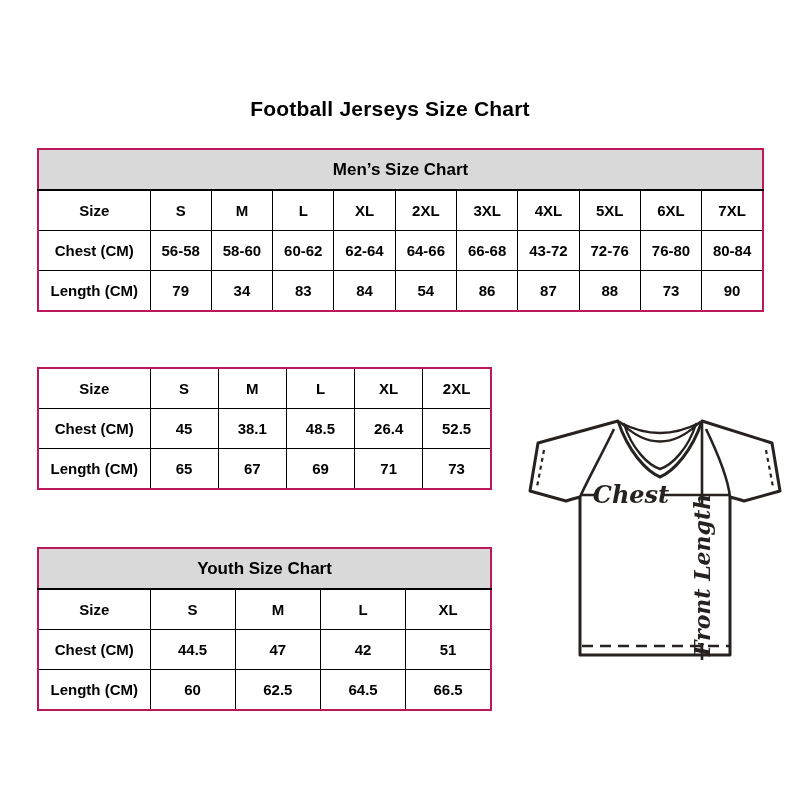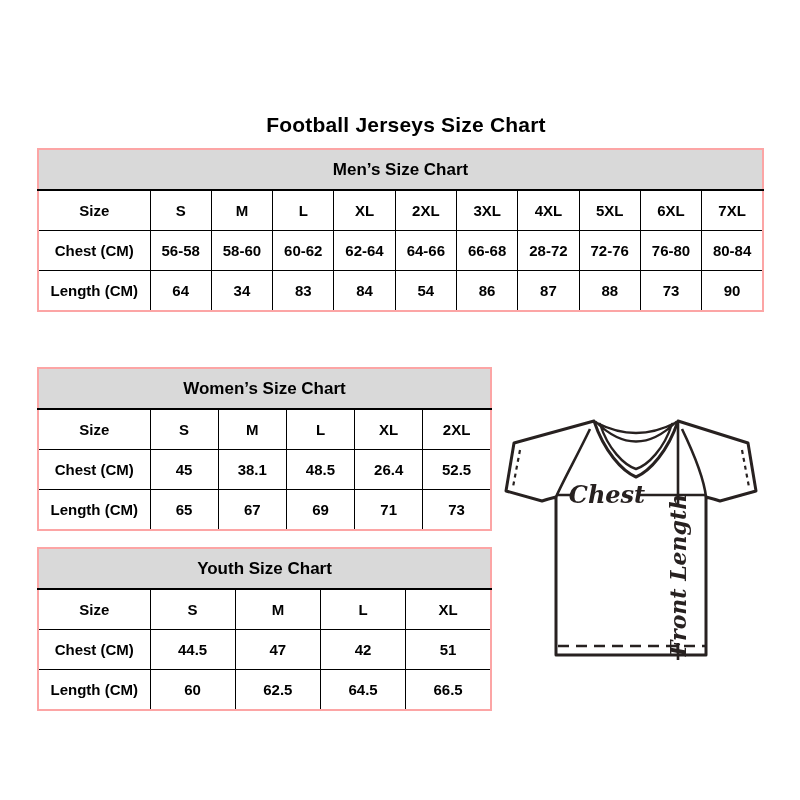--- a/index.html
+++ b/index.html
@@ -6,32 +6,32 @@
   .page{
     position:relative;
     width:800px;height:800px;
     background:#ffffff;
     font-family:"Liberation Sans",sans-serif;
     overflow:hidden;
   }
   .page-title{
     position:absolute;
     left:36px;top:97px;width:708px;
-    margin:16px;
+    margin:0;
     text-align:center;
     font-size:21px;
     font-weight:bold;
     color:#000000;
     letter-spacing:0.2px;
   }
   table.size-table{
     position:absolute;
     border-collapse:collapse;
     table-layout:fixed;
-    border:2px solid #fca5a5;
+    border:2px solid #be185d;
     background:#ffffff;
   }
   table.size-table td{
     border:1px solid #000000;
     height:39px;
     padding:0;
     text-align:center;
     vertical-align:middle;
     font-weight:bold;
     font-size:15px;
@@ -42,21 +42,21 @@
   table.size-table td.tbl-title{
     font-size:17px;
     border-bottom:2px solid #000000;
   }
   col.col-label{width:112px;}
   .t-men{left:37px;top:148px;width:727px;}
   .t-women{left:37px;top:367px;width:455px;}
   .t-youth{left:37px;top:547px;width:455px;}
   .jersey-diagram{
     position:absolute;
-    left:502px;top:413px;
+    left:526px;top:413px;
     width:258px;height:252px;
   }
   .jersey-diagram svg{display:block;width:100%;height:100%;}
   .measure-label{
     font-family:"DejaVu Serif",serif;
     font-style:italic;
     font-weight:bold;
     fill:#272120;
   }
 </style>
@@ -99,28 +99,28 @@
           <td class="cell">7XL</td>
         </tr>
         <tr>
           <td class="row-label">Chest (CM)</td>
           <td class="cell">56-58</td>
           <td class="cell">58-60</td>
           <td class="cell">60-62</td>
           <td class="cell">62-64</td>
           <td class="cell">64-66</td>
           <td class="cell">66-68</td>
-          <td class="cell">28-72</td>
+          <td class="cell">43-72</td>
           <td class="cell">72-76</td>
           <td class="cell">76-80</td>
           <td class="cell">80-84</td>
         </tr>
         <tr>
           <td class="row-label">Length (CM)</td>
-          <td class="cell">64</td>
+          <td class="cell">79</td>
           <td class="cell">34</td>
           <td class="cell">83</td>
           <td class="cell">84</td>
           <td class="cell">54</td>
           <td class="cell">86</td>
           <td class="cell">87</td>
           <td class="cell">88</td>
           <td class="cell">73</td>
           <td class="cell">90</td>
         </tr>
@@ -130,23 +130,20 @@
   <table class="size-table t-women">
       <colgroup>
         <col class="col-label">
         <col class="col-data">
         <col class="col-data">
         <col class="col-data">
         <col class="col-data">
         <col class="col-data">
       </colgroup>
       <tbody>
-        <tr>
-          <td colspan="6" class="tbl-title" style="background: rgb(217, 217, 217);">Women’s Size Chart</td>
-        </tr>
         <tr>
           <td class="row-label">Size</td>
           <td class="cell">S</td>
           <td class="cell">M</td>
           <td class="cell">L</td>
           <td class="cell">XL</td>
           <td class="cell">2XL</td>
         </tr>
         <tr>
           <td class="row-label">Chest (CM)</td>

